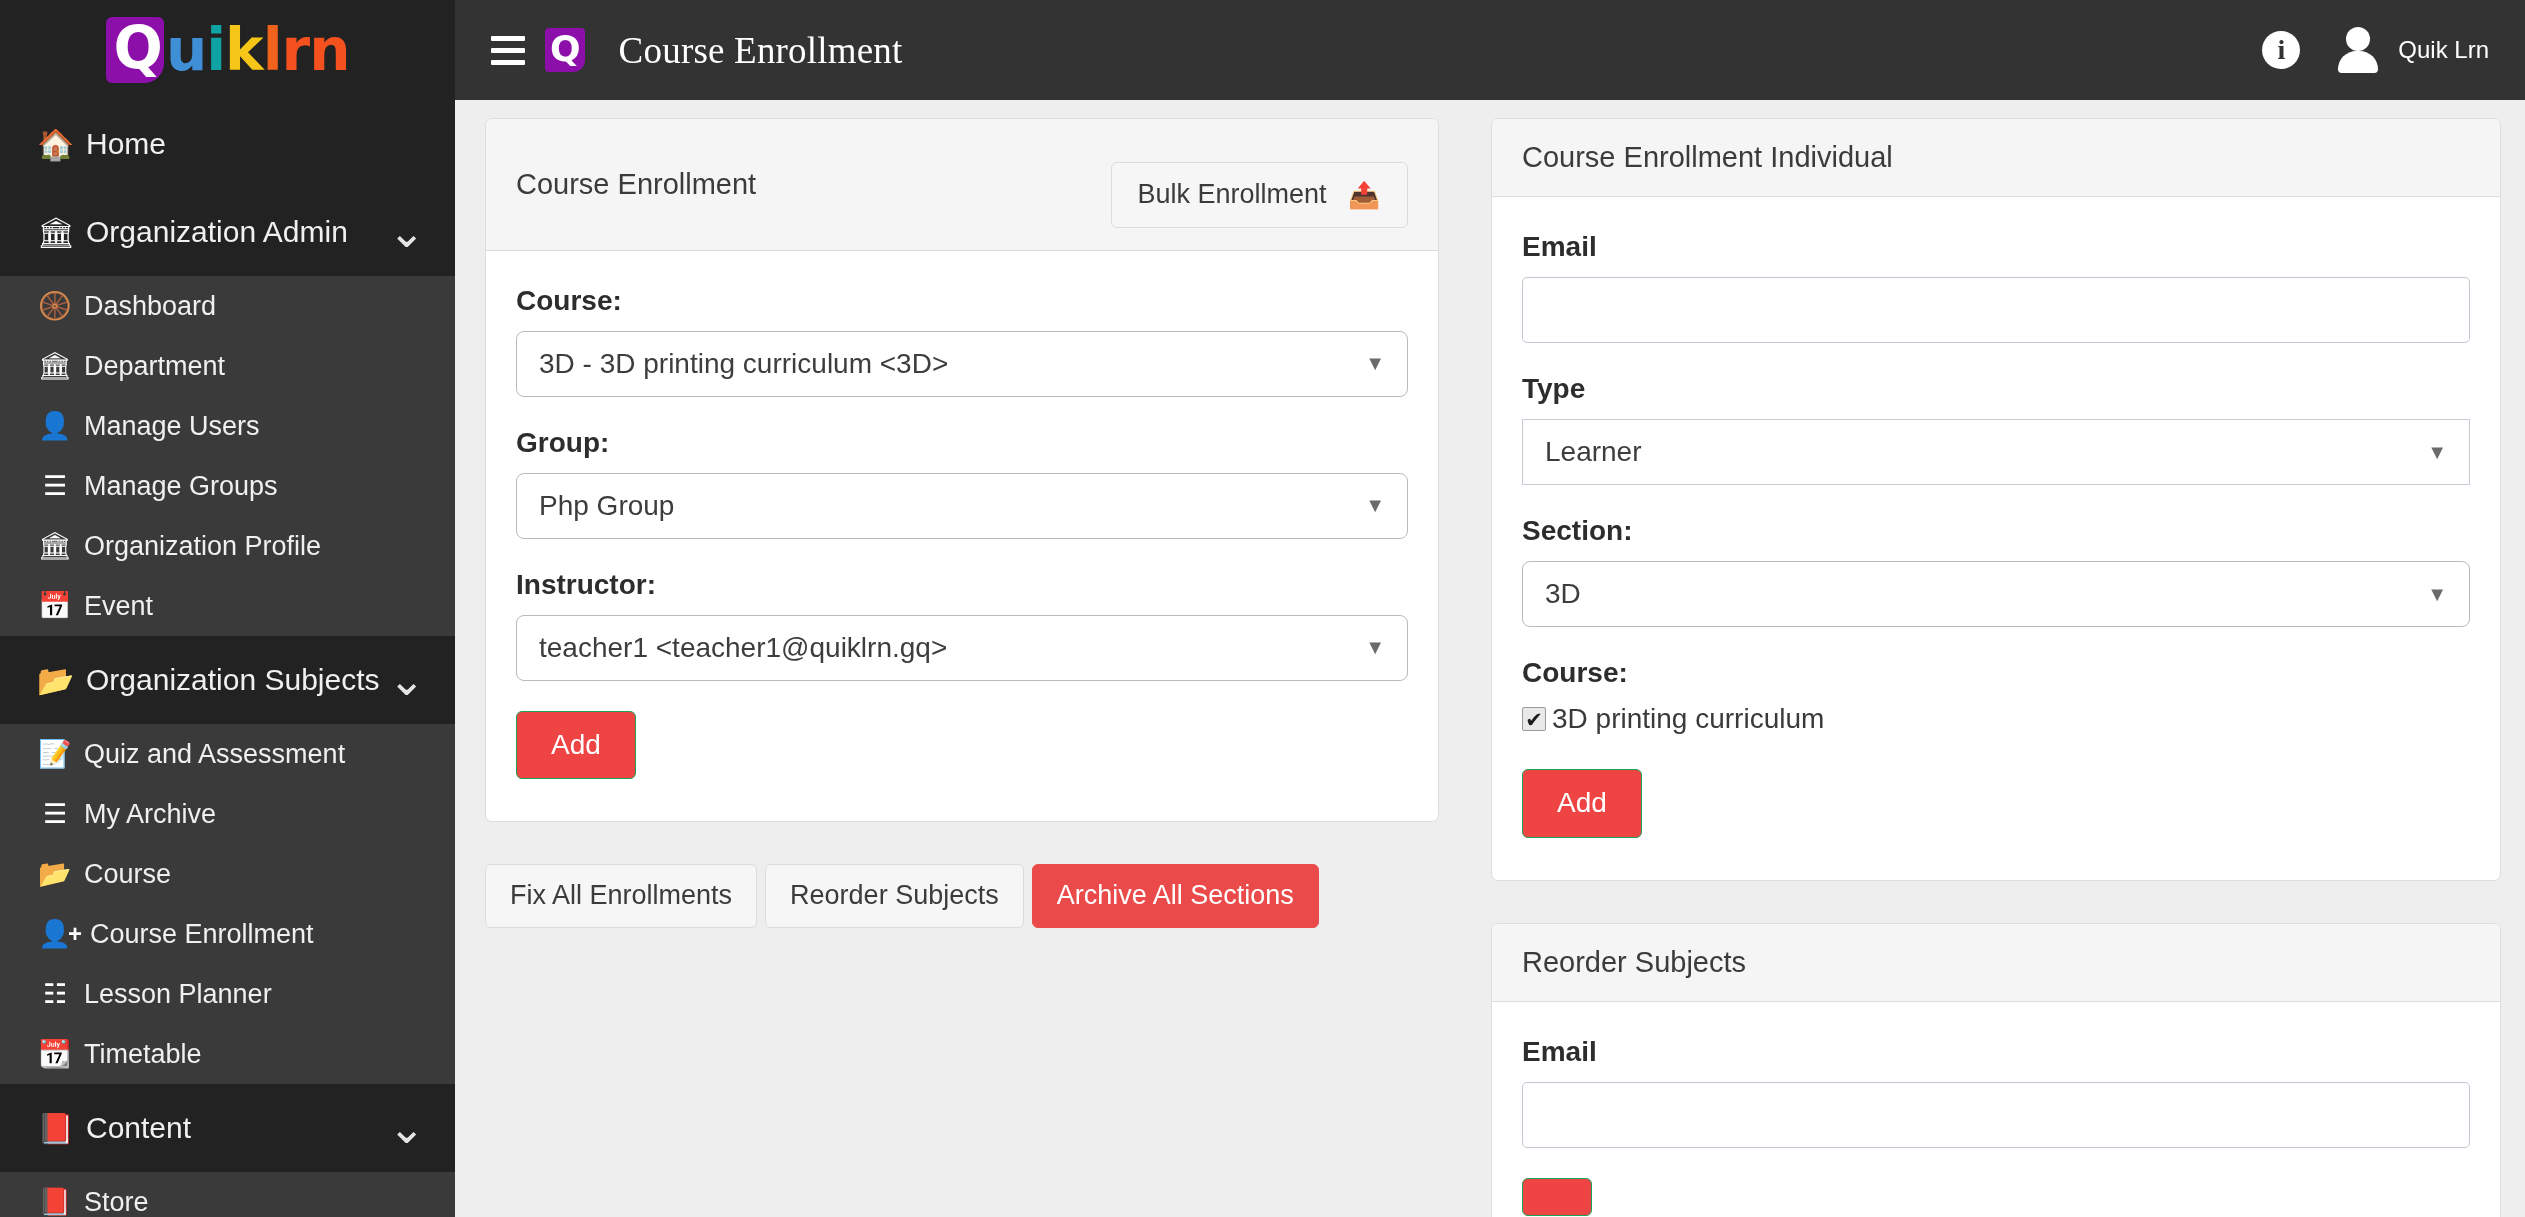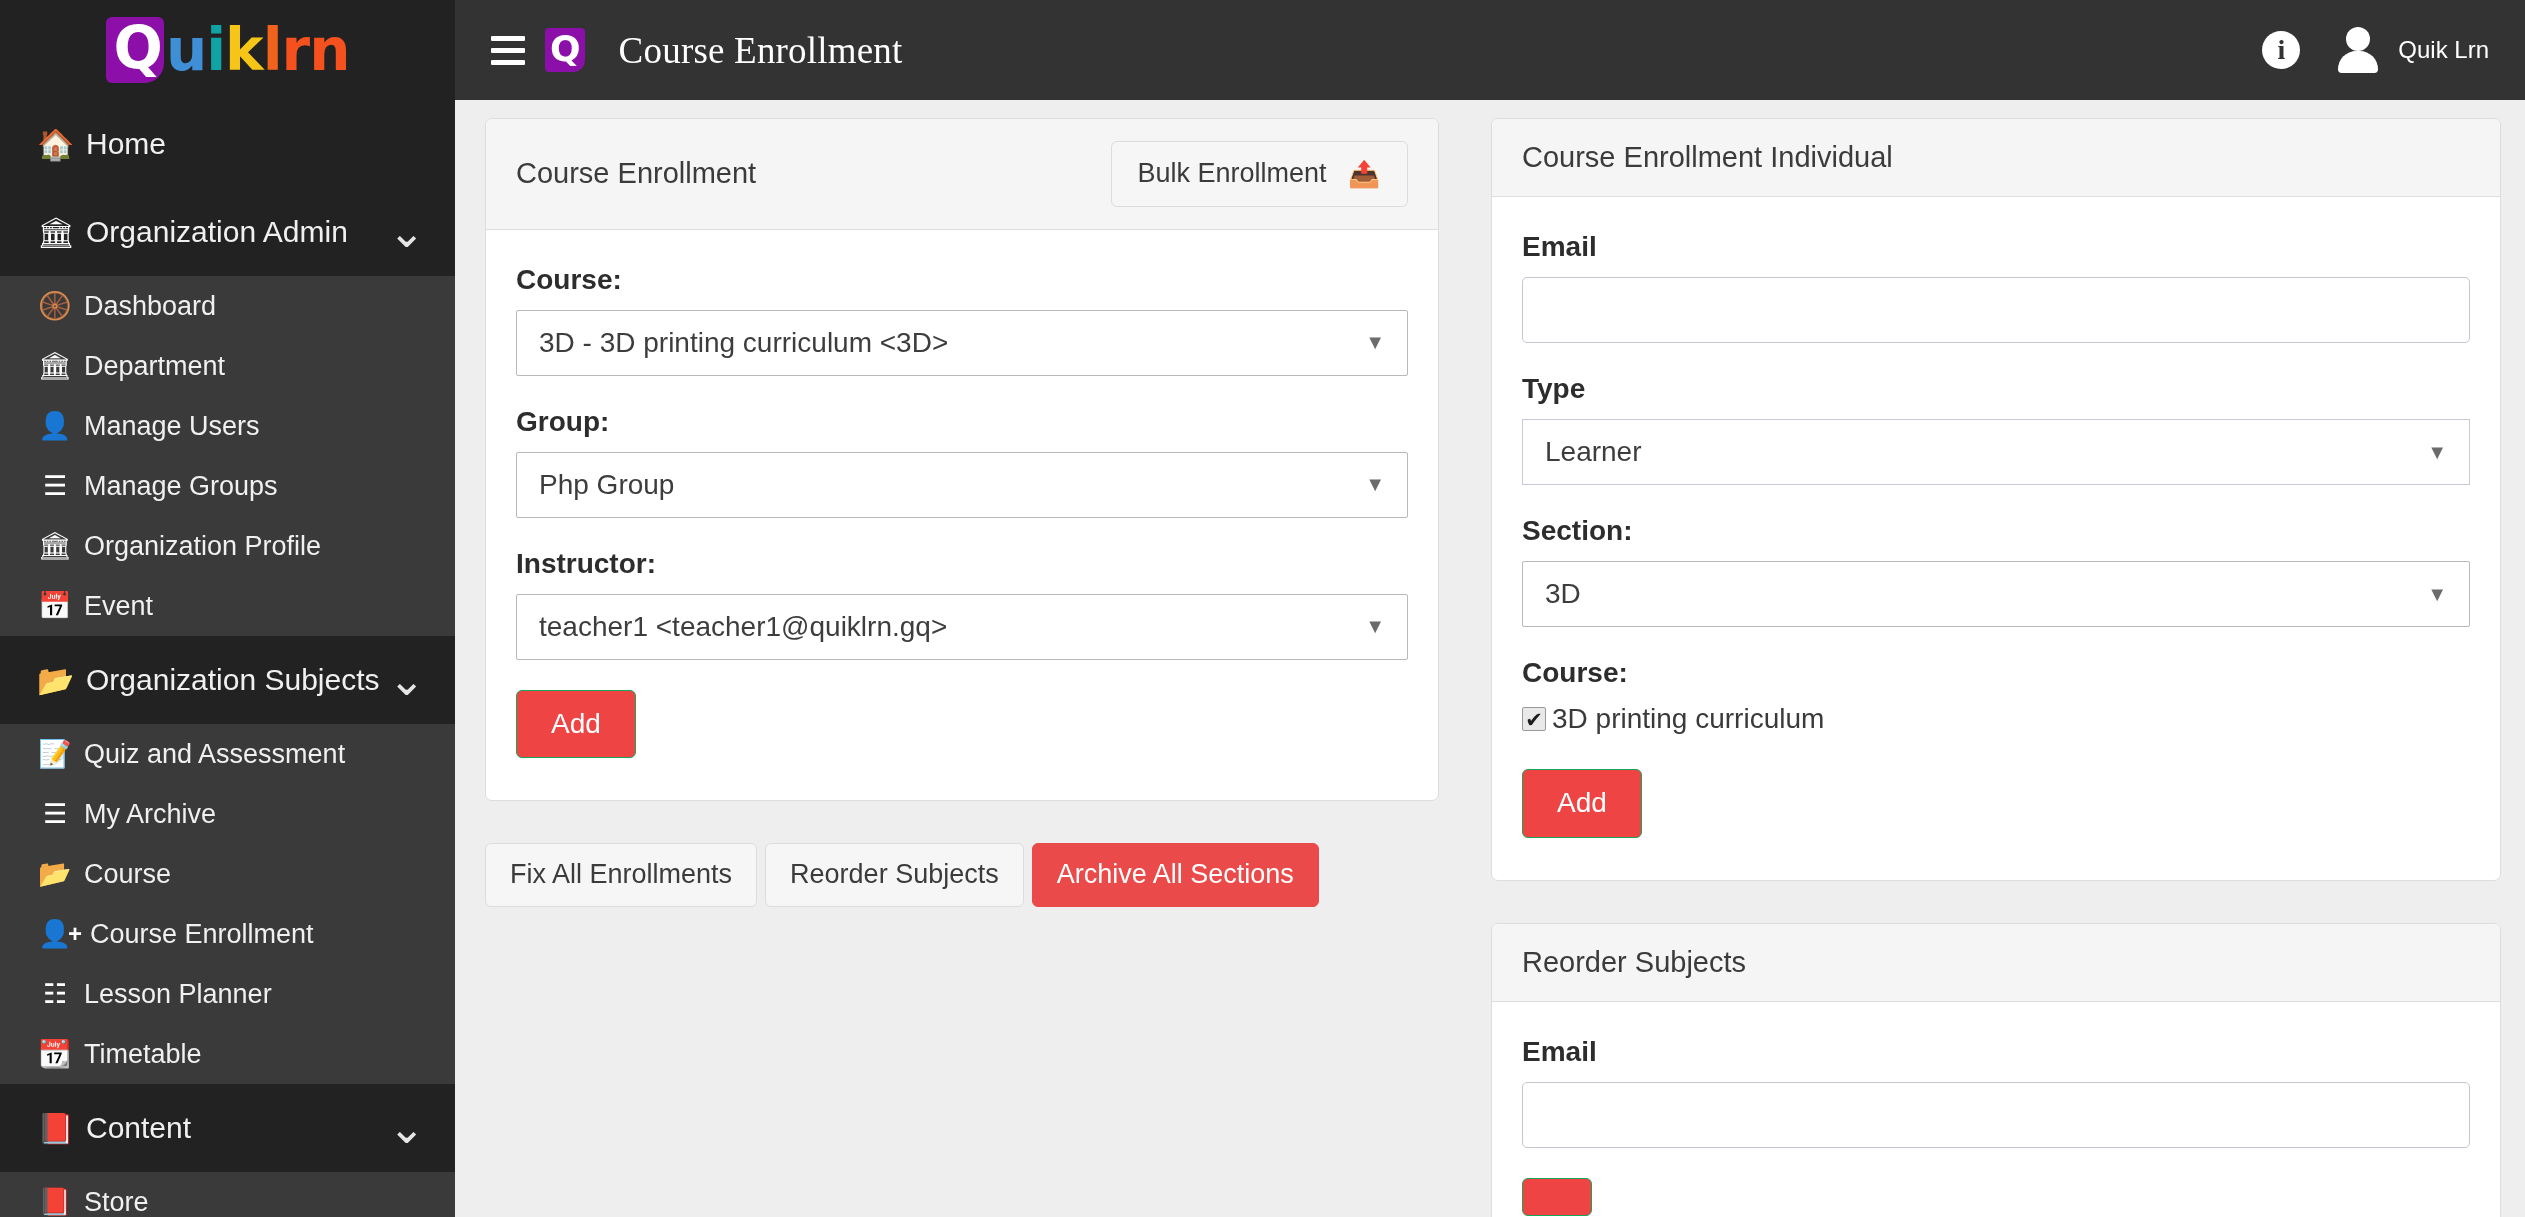--- a/index.html
+++ b/index.html
@@ -81,29 +81,29 @@
     padding:22px 30px; display:flex; align-items:center; min-height:78px;
   }
   .card-title { font-size:29px; color:#3b3b3b; font-weight:400;}
   .card-body { padding:34px 30px 42px 30px; }
 
   .btn {
     font-family:"Liberation Sans", sans-serif; font-size:27px; border-radius:6px;
     cursor:pointer; border:1px solid transparent; padding:16px 24px; line-height:1.1;
   }
   .btn-default { background:#f6f6f6; border-color:#dcdcdc; color:#3b3b3b; }
-  .btn-bulk { margin-left:auto; display:flex; align-items:center; gap:22px; padding:17px 26px;}
+  .btn-bulk { margin-left:auto; display:flex; align-items:center; gap:22px; padding:17px 26px;margin-top:21px;}
   .btn-green { background:#ef4444; color:#fff; border-color:#18a558; padding:18px 34px; font-size:28px;}
   .btn-red { background:#ea4a4a; color:#fff; border-color:#ea4a4a; }
   .upload-ico { font-size:26px; }
 
   .field { margin-bottom:30px; }
   .field-label { font-size:28px; font-weight:bold; color:#2d2d2d; margin-bottom:14px; display:block;}
   .sel {
-    width:100%; height:66px; border:1px solid #b9b9b9; border-radius:2px; background:#fff;
+    width:100%; height:66px; border:1px solid #b9b9b9; border-radius:8px; background:#fff;
     display:flex; align-items:center; padding:0 22px; font-size:28px; color:#3d3d3d;
     cursor:pointer; position:relative;
   }
   .sel.square { border-radius:0; border-color:#c9cbd4; }
   .sel .caret { margin-left:auto; font-size:20px; color:#6b6b6b; }
   .txtinput {
     width:100%; height:66px; border:1px solid #c3c7d2; border-radius:5px; background:#fff;
     padding:0 18px; font-size:28px; color:#3d3d3d; font-family:"Liberation Sans",sans-serif;
   }
   .btnrow { display:flex; gap:8px; margin-top:6px;}

